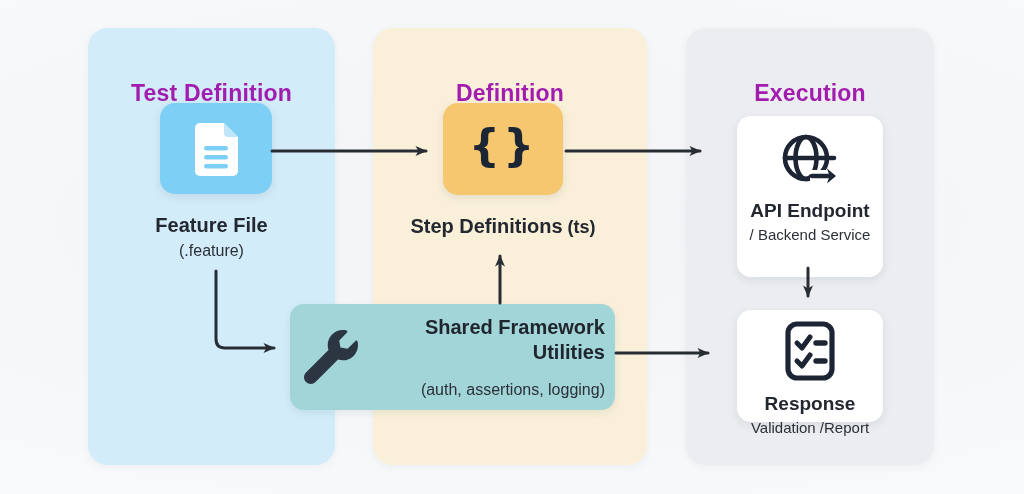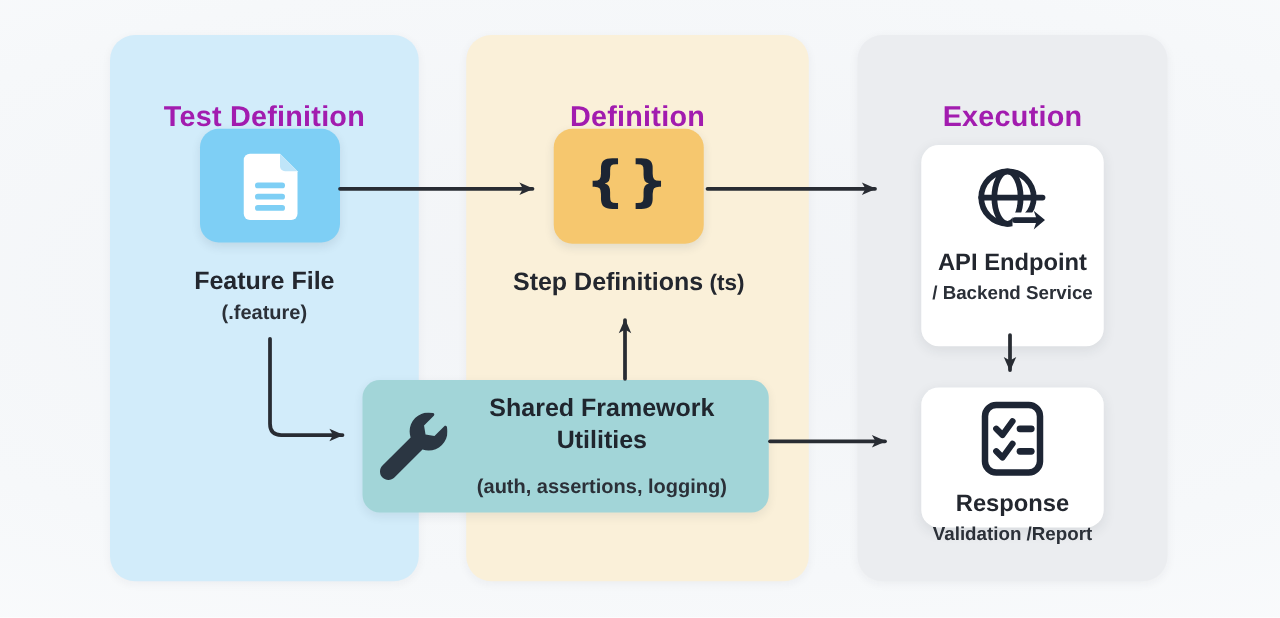--- a/index.html
+++ b/index.html
@@ -30,39 +30,39 @@
   .feature-box{left:160px;top:103px;width:112px;height:91px;background:#7ecff5;}
   .step-box{left:443px;top:103px;width:120px;height:92px;background:#f6c76e;}
   .braces{
     font-family:"DejaVu Sans", sans-serif;font-size:44px;font-weight:700;color:#1c2533;
     letter-spacing:3px;line-height:1;transform:translateY(-3px);
   }
   .node-label{
     position:absolute;text-align:center;color:#23272f;
   }
   .label-main{font-size:20px;font-weight:700;line-height:1.2;}
-  .label-sub{font-size:16px;font-weight:700;margin-top:5px;color:#2b3038;}
+  .label-sub{font-size:16px;font-weight:400;margin-top:5px;color:#2b3038;}
   .feature-label{left:88px;top:213px;width:247px;}
   .step-label{left:383px;top:214px;width:240px;}
   .step-suffix{font-size:18px;font-weight:700;}
   .card{
     position:absolute;left:737px;width:146px;background:#ffffff;border-radius:14px;
     display:flex;flex-direction:column;align-items:center;text-align:center;
     box-shadow:0 3px 10px rgba(30,40,60,0.09);color:#23272f;
   }
   .api-card{top:104px;height:161px;margin-top:12px;}
   .response-card{top:310px;height:112px;}
   .card .label-main{font-size:19px;margin-top:8px;}
   .card .label-sub{font-size:15px;margin-top:3px;}
   .utilities-box{
     position:absolute;left:290px;top:304px;width:325px;height:106px;border-radius:14px;
     background:#a2d5d8;display:flex;align-items:center;
     box-shadow:0 3px 8px rgba(30,50,70,0.08);color:#20262e;
   }
-  .utilities-text{flex:1;text-align:center;padding-right:10px;}
+  .utilities-text{flex:1;text-align:right;padding-right:10px;}
   .utilities-text .label-main{font-size:20px;line-height:1.25;}
   .utilities-text .label-sub{font-size:16px;margin-top:16px;}
   .arrows{position:absolute;left:0;top:0;pointer-events:none;}
   svg{display:block;}
 </style>
 </head>
 <body>
 
 <div class="stage">
 

